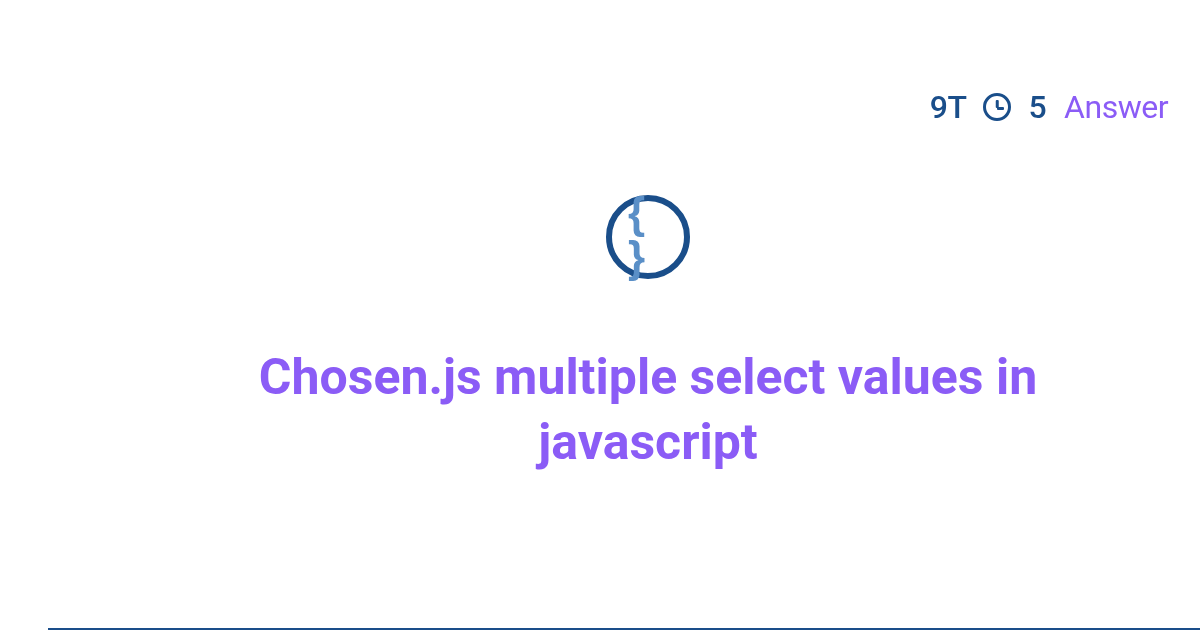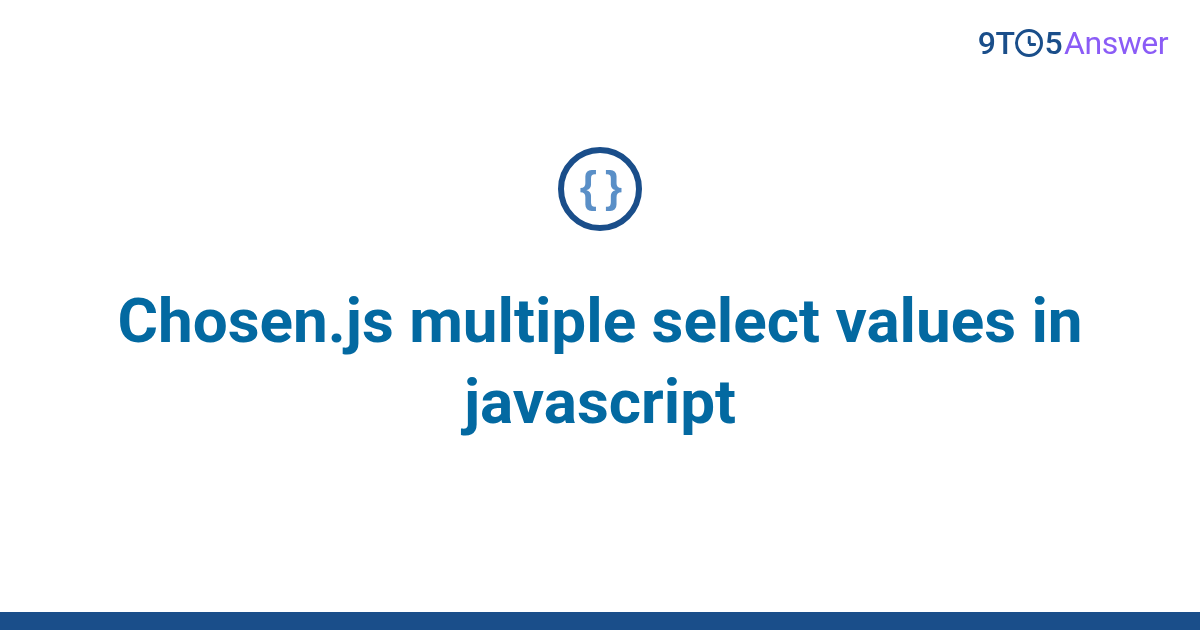--- a/index.html
+++ b/index.html
@@ -1,16 +1,16 @@
 <!DOCTYPE html>
 <html><head>
   <meta charset="utf-8">
   <style>
     * {
-      margin: 0;
+      margin: 16px;
       padding: 0;
       box-sizing: border-box;
     }
     body {
       width: 1200px;
       height: 630px;
       font-family: -apple-system, BlinkMacSystemFont, "Segoe UI", Roboto, Helvetica, Arial, sans-serif;
       background: #ffffff;
       position: relative;
       overflow: hidden;
@@ -97,23 +97,23 @@
       color: #5a8fc7;
       font-size: 44px;
       font-weight: 700;
       letter-spacing: -2px;
       font-family: "Segoe UI", Arial, sans-serif;
       line-height: 1;
       position: relative;
       top: -2px;
     }
     .title {
-      font-size: 62px;
+      font-size: 50px;
       font-weight: 700;
-      color: #0369a1;
+      color: #8b5cf6;
       text-align: center;
       line-height: 1.3;
       max-width: 1000px;
     }
     .bottom-bar {
       position: absolute;
       bottom: 0;
       left: 0;
       width: 100%;
       height: 18px;

